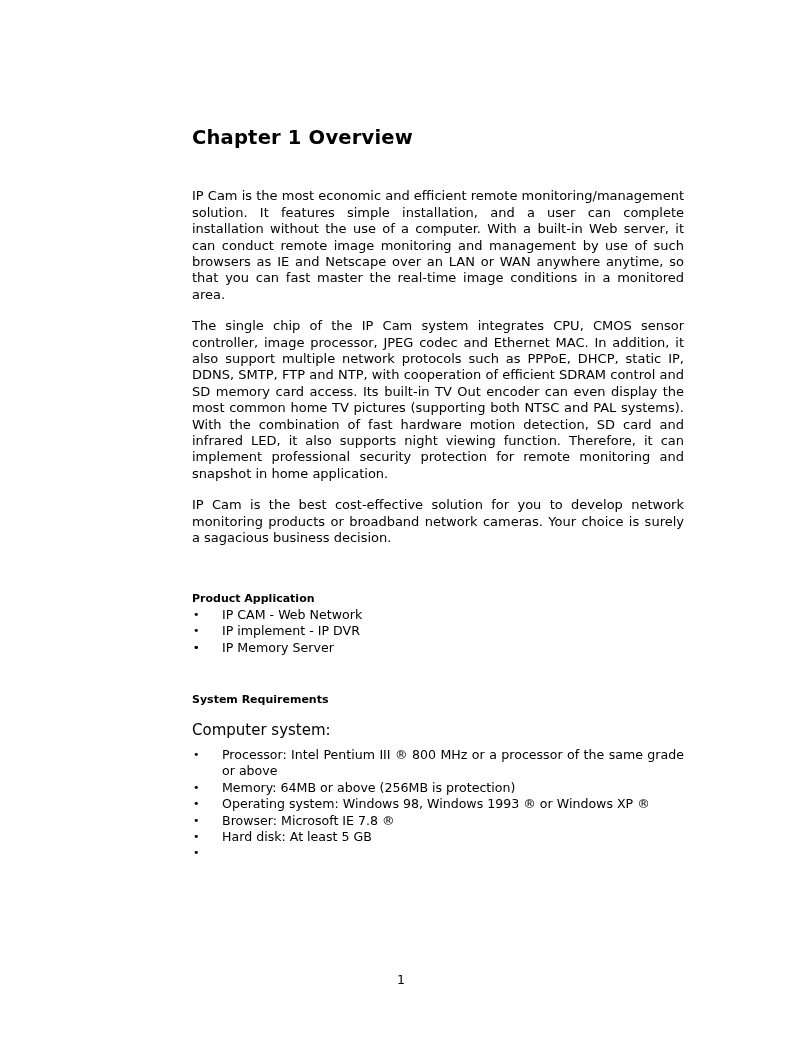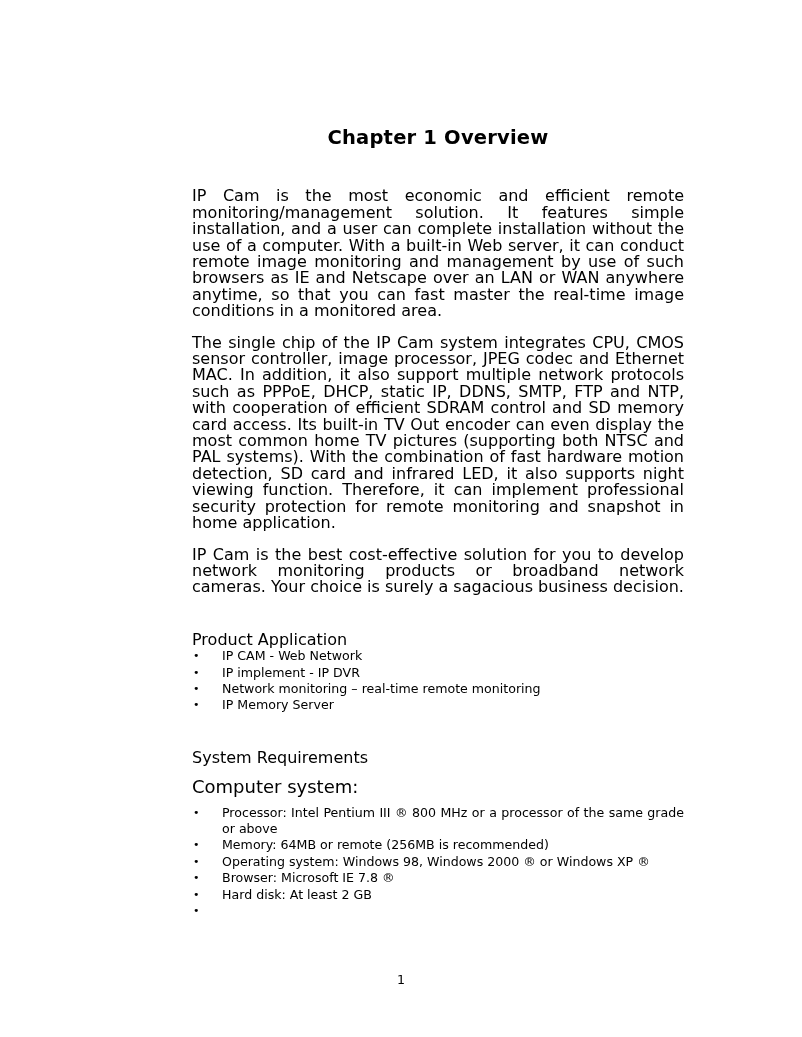--- a/index.html
+++ b/index.html
@@ -29,42 +29,41 @@
   .content {
     position: absolute;
     left: 192px;
     top: 126px;
     width: 492px;
   }
 
   .chapter-title {
     font-size: 19.5px;
     font-weight: bold;
-    text-align: center;
     letter-spacing: 0.2px;
     margin: 0 0 38px 0;
     line-height: 1.25;
   }
 
   p.body-par {
-    font-size: 16px;
+    font-size: 13px;
     line-height: 16.4px;
     text-align: justify;
     text-justify: inter-word;
     margin: 0 0 15px 0;
     hyphens: none;
   }
 
   p.body-par:last-of-type {
-    margin-bottom: 0;
+    margin-bottom: 8px;
   }
 
   .section-heading {
-    font-size: 16px;
-    font-weight: normal;
+    font-size: 11px;
+    font-weight: bold;
     line-height: 16.4px;
     margin: 0;
   }
 
   .spacer-before-product { height: 36px; }
   .spacer-before-sysreq  { height: 36px; }
 
   ul.bullets {
     list-style: none;
     margin: 0;
@@ -89,21 +88,21 @@
     position: absolute;
     left: 1px;
     top: 0;
     font-size: 11px;
     line-height: 16.4px;
   }
 
   .product-list { margin-top: 7px; }
 
   .computer-system-label {
-    font-size: 18px;
+    font-size: 15px;
     line-height: 16.4px;
     margin: 13px 0 9px 0;
   }
 
   .page-number {
     position: absolute;
     left: 0;
     top: 972px;
     width: 802px;
     text-align: center;
@@ -134,54 +133,53 @@
       <li>
         <span class="bullet-marker">•</span>
         <span>IP CAM - Web Network</span>
       </li>
       <li>
         <span class="bullet-marker">•</span>
         <span>IP implement - IP DVR</span>
       </li>
       <li>
         <span class="bullet-marker">•</span>
-        <span>Network monitoring – real-time remote monitoring</span>
       </li>
       <li>
         <span class="bullet-marker">•</span>
         <span>IP Memory Server</span>
       </li>
     </ul>
 
     <div class="spacer-before-sysreq"></div>
 
     <div class="section-heading">System Requirements</div>
 
     <div class="computer-system-label">Computer system:</div>
 
     <ul class="bullets justified">
       <li>
         <span class="bullet-marker">•</span>
         <span>Processor: Intel Pentium III ® 800 MHz or a processor of the same grade or above</span>
       </li>
       <li>
         <span class="bullet-marker">•</span>
-        <span>Memory: 64MB or remote (256MB is recommended)</span>
+        <span>Memory: 64MB or above (256MB is protection)</span>
       </li>
       <li>
         <span class="bullet-marker">•</span>
-        <span>Operating system: Windows 98, Windows 2000 ® or Windows XP ®</span>
+        <span>Operating system: Windows 98, Windows 1993 ® or Windows XP ®</span>
       </li>
       <li>
         <span class="bullet-marker">•</span>
         <span>Browser: Microsoft IE 7.8 ®</span>
       </li>
       <li>
         <span class="bullet-marker">•</span>
-        <span>Hard disk: At least 2 GB</span>
+        <span>Hard disk: At least 5 GB</span>
       </li>
       <li>
         <span class="bullet-marker">•</span>
       </li>
     </ul>
 
   </div>
 
   <div class="page-number">1</div>
 

